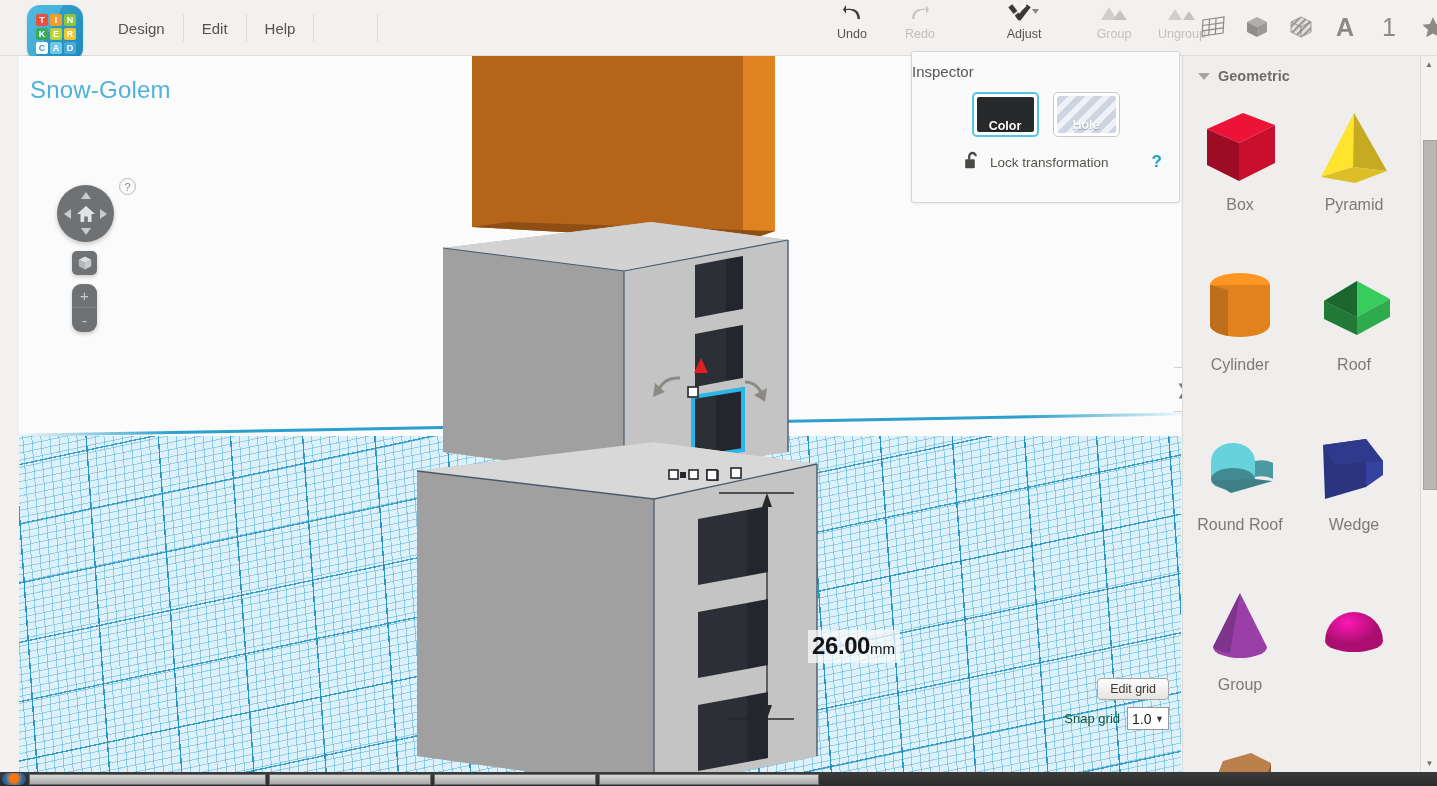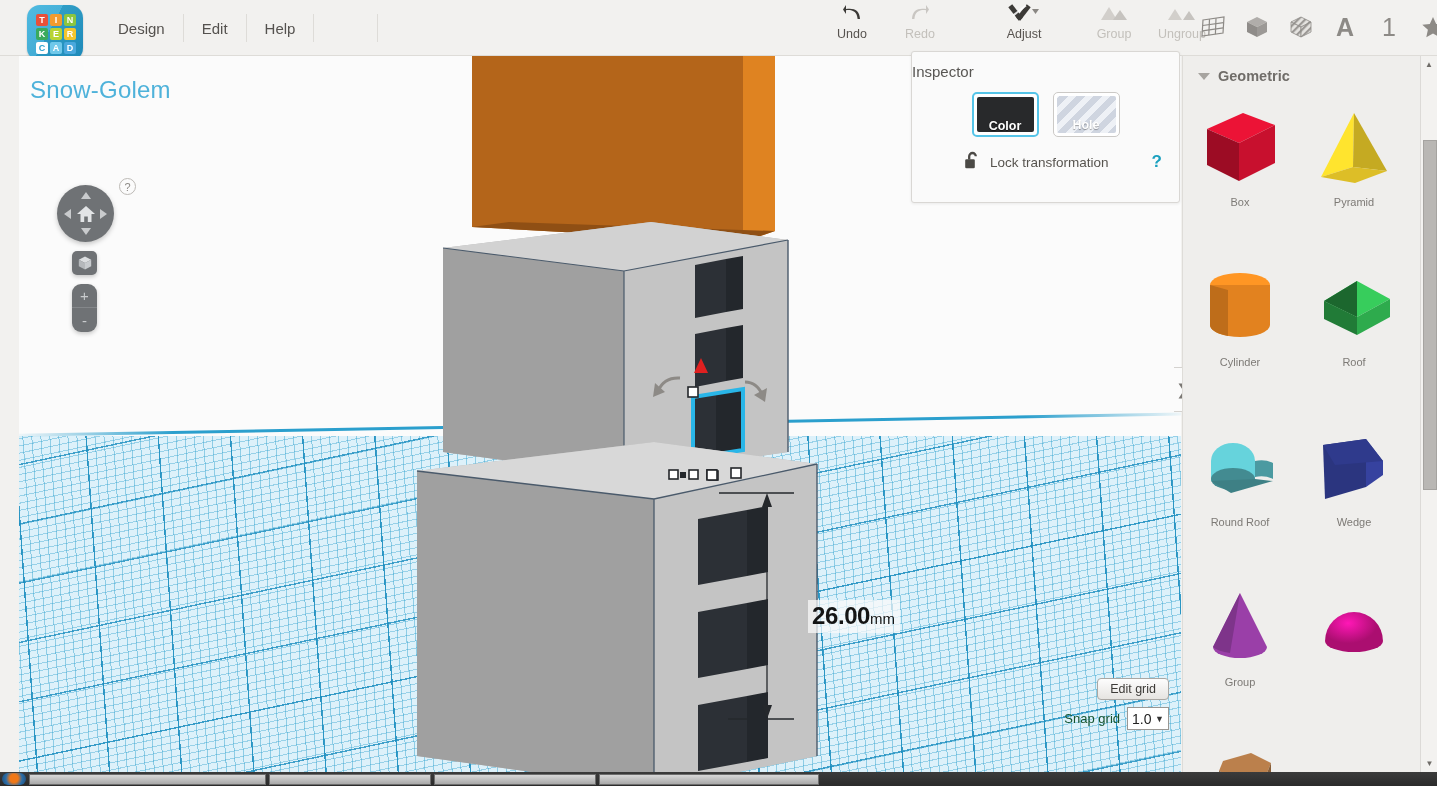--- a/index.html
+++ b/index.html
@@ -93,21 +93,21 @@
   .ground-top-edge {
     position:absolute; left:-10px; top:378px; width:1182px; height:3px;
     background: linear-gradient(90deg, rgba(35,150,200,0) 0%, #2b9fcd 14%, #2b9fcd 86%, rgba(35,150,200,0) 100%);
     transform: rotate(-1.05deg); transform-origin: left center;
   }
 
   
   .model { position: absolute; left: 0; top: 0; width: 1162px; height: 716px; pointer-events: none; }
 
   .dim-label {
-    position: absolute; left: 789px; top: 544px;
+    position: absolute; left: 789px; top: 574px;
     background: rgba(250,250,250,.72);
     padding: 2px 5px 3px 4px;
     color: #141414;
     white-space: nowrap;
   }
   .dim-label .num { font-size: 24px; font-weight: bold; letter-spacing: -.4px; }
   .dim-label .unit { font-size: 15px; font-weight: normal; }
 
   .grid-controls { position: absolute; right: 12px; bottom: 42px; text-align: right; }
   .edit-grid-btn {
@@ -196,21 +196,21 @@
   }
   .shapes-header { display:flex; align-items:center; gap: 8px; padding: 12px 0 0 15px; }
   .shapes-header .tri { width:0;height:0;border-left:6px solid transparent;border-right:6px solid transparent;border-top:7px solid #a7a4a0; }
   .shapes-header .lb { font-size: 14.5px; font-weight: bold; color: #706d69; }
   .shapes-grid {
     display: grid; grid-template-columns: 1fr 1fr; margin-top: 8px;
     width: 228px;
   }
   .shape-cell { height: 160px; display:flex; flex-direction:column; align-items:center; justify-content:flex-start; }
   .shape-art { height: 110px; display:flex; align-items:center; justify-content:center; }
-  .shape-name { font-size: 11px; color: #7d7a76; margin-top: -6px; }
+  .shape-name { font-size: 16px; color: #7d7a76; margin-top: -6px; }
 
   .panel-scroll {
     position:absolute; right: 0; top: 0; width: 17px; height: 716px;
     background: #f3f2f0; border-left: 1px solid #dcdad7;
   }
   .panel-scroll .arr { height: 17px; display:flex;align-items:center;justify-content:center;color:#6f6c68;font-size:8px; }
   .panel-scroll .arr.bot { position:absolute; bottom: 0; width: 17px; }
   .panel-scroll .thumb {
     position:absolute; left: 2px; top: 84px; width: 14px; height: 350px;
     background: #b9b7b4; border: 1px solid #a5a3a0;

